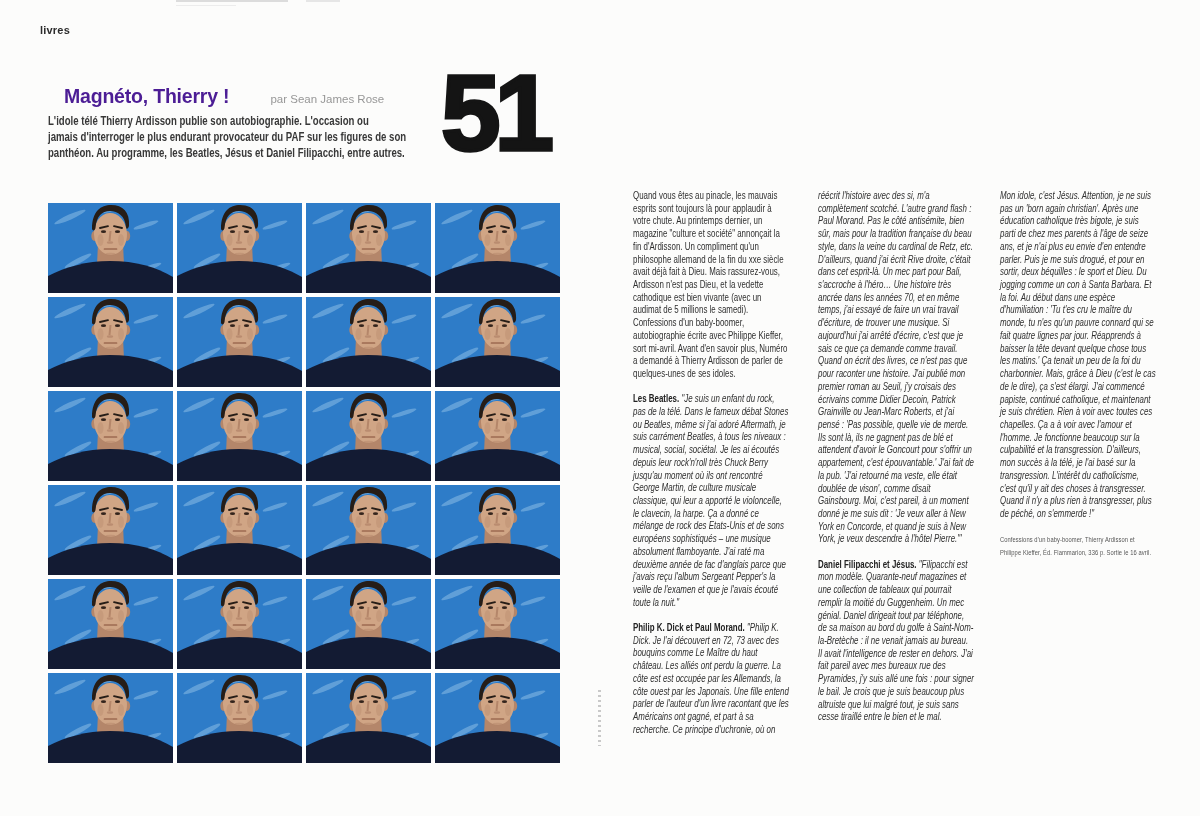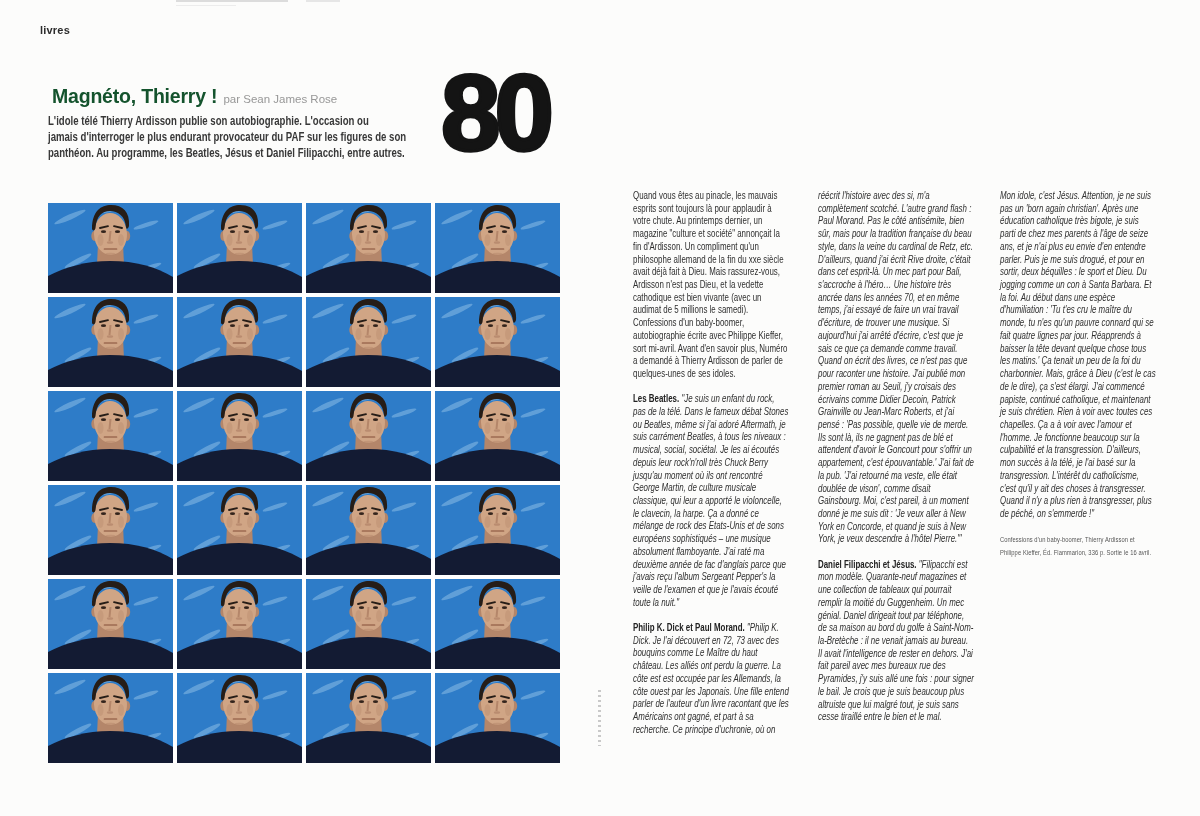--- a/index.html
+++ b/index.html
@@ -13,24 +13,24 @@
   .print-mark.m1{left:176px;width:112px;}
   .print-mark.m2{left:306px;width:34px;background:#e6e6e6;}
   .print-mark.m3{left:176px;top:5px;width:60px;height:1px;background:#ececec;}
 
   .section-label{
     position:absolute;left:40px;top:24px;
     font-size:11px;font-weight:bold;letter-spacing:.2px;color:#2c2c2c;
   }
   .title-block{position:absolute;left:48px;top:85px;white-space:nowrap;}
   .title-block h1{
-    display:inline;margin:4px;font-size:19.5px;font-weight:bold;
-    letter-spacing:-.2px;color:#14532d;
+    display:inline;margin:16px;font-size:19.5px;font-weight:bold;
+    letter-spacing:-.2px;color:#4c1d95;
   }
-  .byline{font-size:11.5px;color:#979797;margin-left:2px;}
+  .byline{font-size:11.5px;color:#979797;margin-left:25px;}
   .intro{
     position:absolute;left:48px;top:113px;width:505px;
     font-size:12.3px;font-weight:bold;line-height:16.2px;color:#383838;
     transform:scaleX(.78);transform-origin:0 0;letter-spacing:0;
   }
   .page-number{
     position:absolute;left:441px;top:60px;
     font-size:107px;line-height:1;font-weight:bold;color:#141414;
     letter-spacing:-6px;-webkit-text-stroke:3.5px #141414;
   }
@@ -75,21 +75,21 @@
 <div class="title-block">
   <h1>Magnéto, Thierry !</h1><span class="byline">par Sean James Rose</span>
 </div>
 
 <div class="intro">
     <div>L'idole télé Thierry Ardisson publie son autobiographie. L'occasion ou</div>
     <div>jamais d'interroger le plus endurant provocateur du PAF sur les figures de son</div>
     <div>panthéon. Au programme, les Beatles, Jésus et Daniel Filipacchi, entre autres.</div>
   </div>
 
-<div class="page-number">80</div>
+<div class="page-number">51</div>
 
 <div class="photo-grid">
     <div class="photo-cell">
 <svg viewBox="0 0 125 90" preserveAspectRatio="none">
   <rect width="125" height="90" fill="#2e7cc8"></rect>
   <ellipse cx="115" cy="86" rx="32" ry="13" fill="#1d5fa8" opacity="0.65"></ellipse>
   <ellipse cx="12" cy="84" rx="22" ry="8" fill="#1d5fa8" opacity="0.4"></ellipse>
   <g fill="#bfe2f7" opacity="0.35">
     <ellipse cx="22" cy="14" rx="17" ry="2.6" transform="rotate(-24 22 14)"></ellipse>
     <ellipse cx="98" cy="22" rx="13" ry="2.2" transform="rotate(-18 98 22)"></ellipse>

